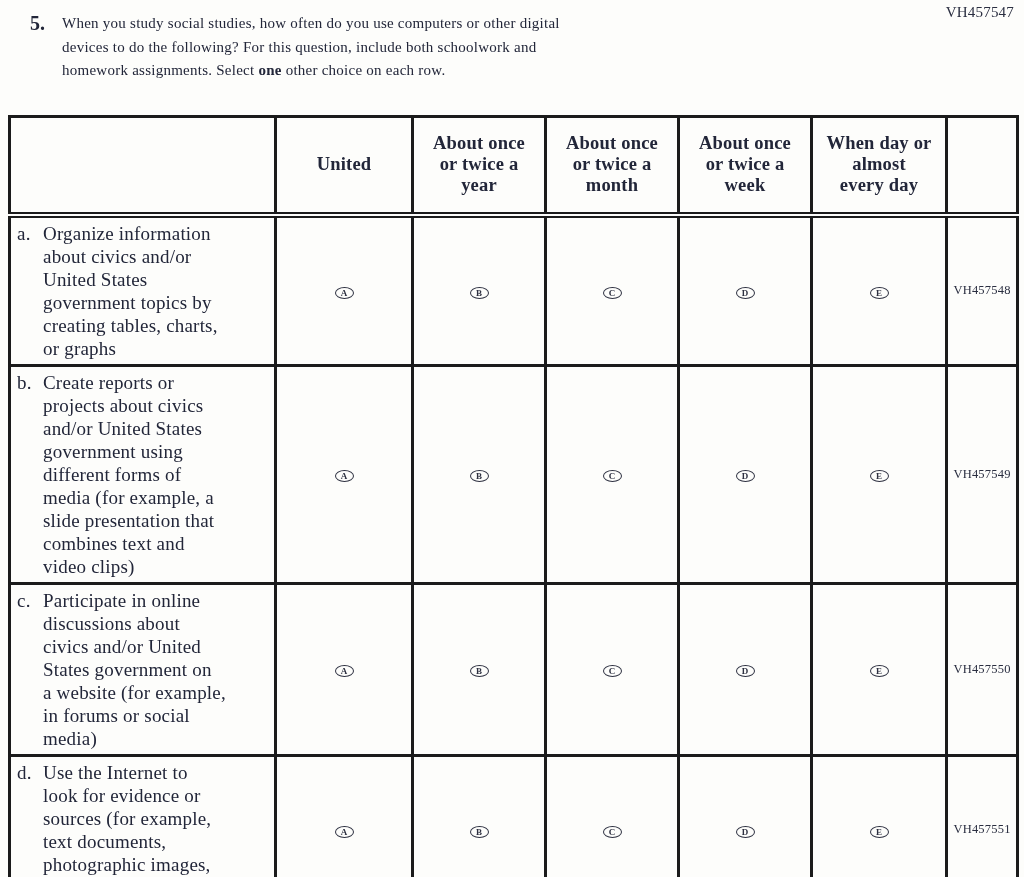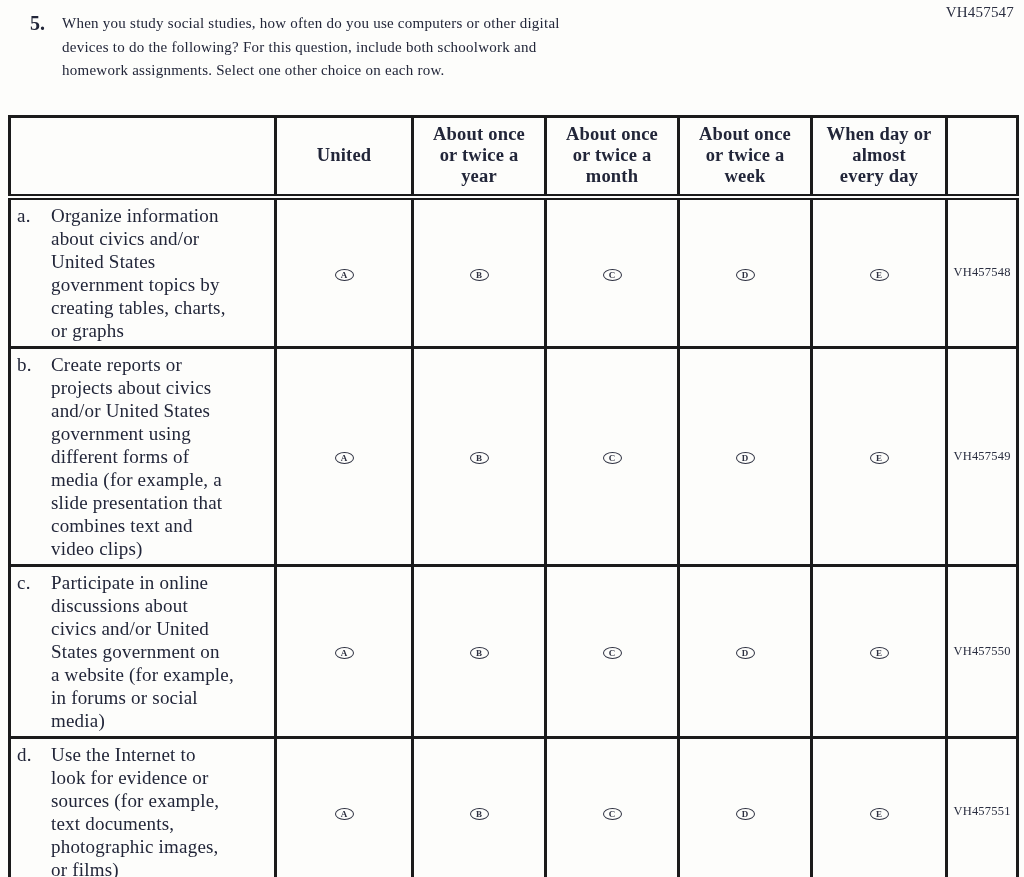--- a/index.html
+++ b/index.html
@@ -31,35 +31,35 @@
     width: 32px;
     flex: 0 0 32px;
   }
   .q-text {
     font-size: 15px;
     line-height: 23.5px;
     letter-spacing: 0.25px;
     white-space: pre-line;
     width: 790px;
   }
-  .q-bold { font-weight: normal; }
+  .q-bold { font-weight: bold; }
 
   table.survey {
     position: absolute;
     top: 115px; left: 8px;
     width: 1008px;
     border-collapse: collapse;
     table-layout: fixed;
     background: #fdfdfb;
   }
   table.survey th, table.survey td {
     border: 3px solid #1b1b1b;
   }
   table.survey th {
-    height: 80px;
+    height: 98px;
     font-weight: bold;
     font-size: 18.5px;
     line-height: 21px;
     text-align: center;
     vertical-align: middle;
     white-space: pre-line;
     border-bottom: 6px double #1b1b1b;
     letter-spacing: 0.2px;
     padding: 4px 2px;
   }
@@ -74,21 +74,20 @@
     font-size: 19px;
     line-height: 23px;
     letter-spacing: 0.2px;
   }
   .row-text {
     flex: 1;
     font-size: 19px;
     line-height: 23px;
     letter-spacing: 0.2px;
     white-space: pre-line;
-    margin-left: 8px;
   }
   td.opt {
     text-align: center;
     vertical-align: middle;
   }
   .bubble {
     display: inline-block;
     width: 19px; height: 12px;
     border: 1.5px solid #2d3040;
     border-radius: 50%;

